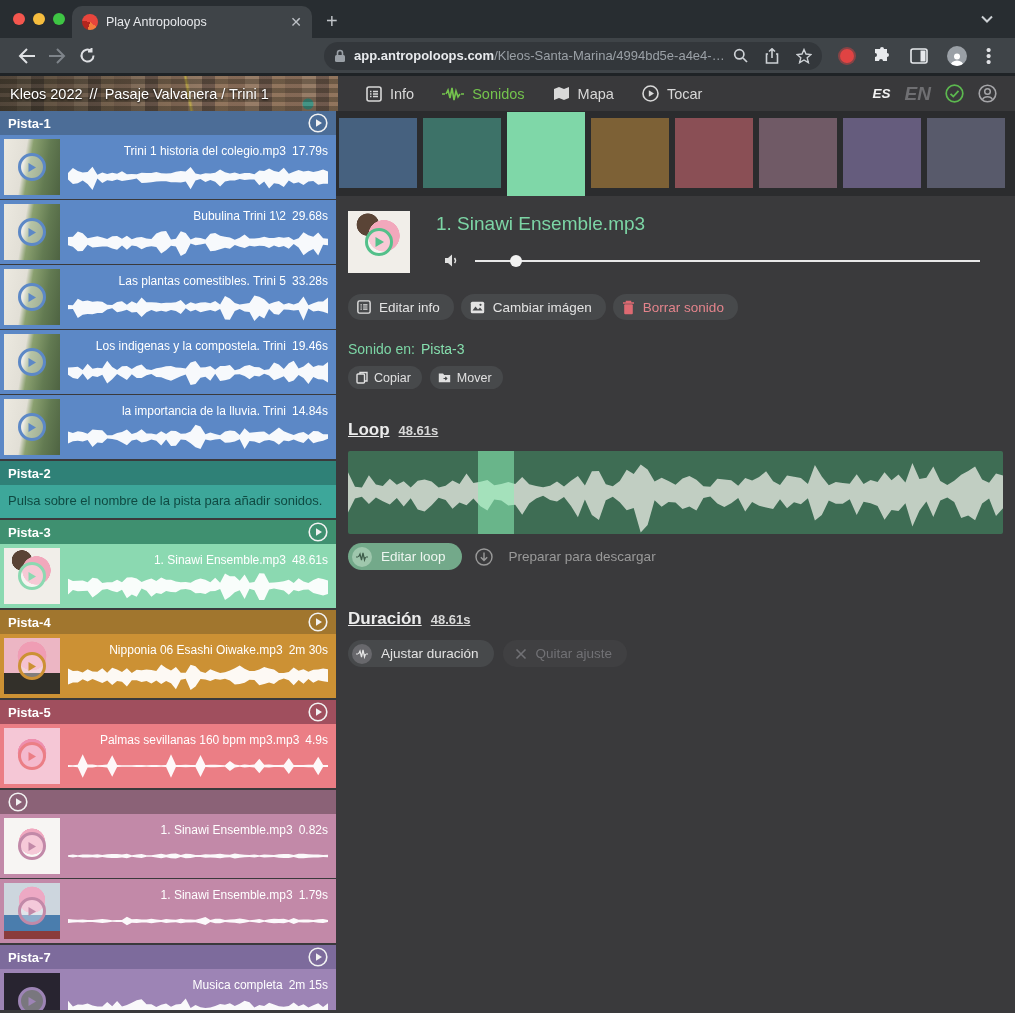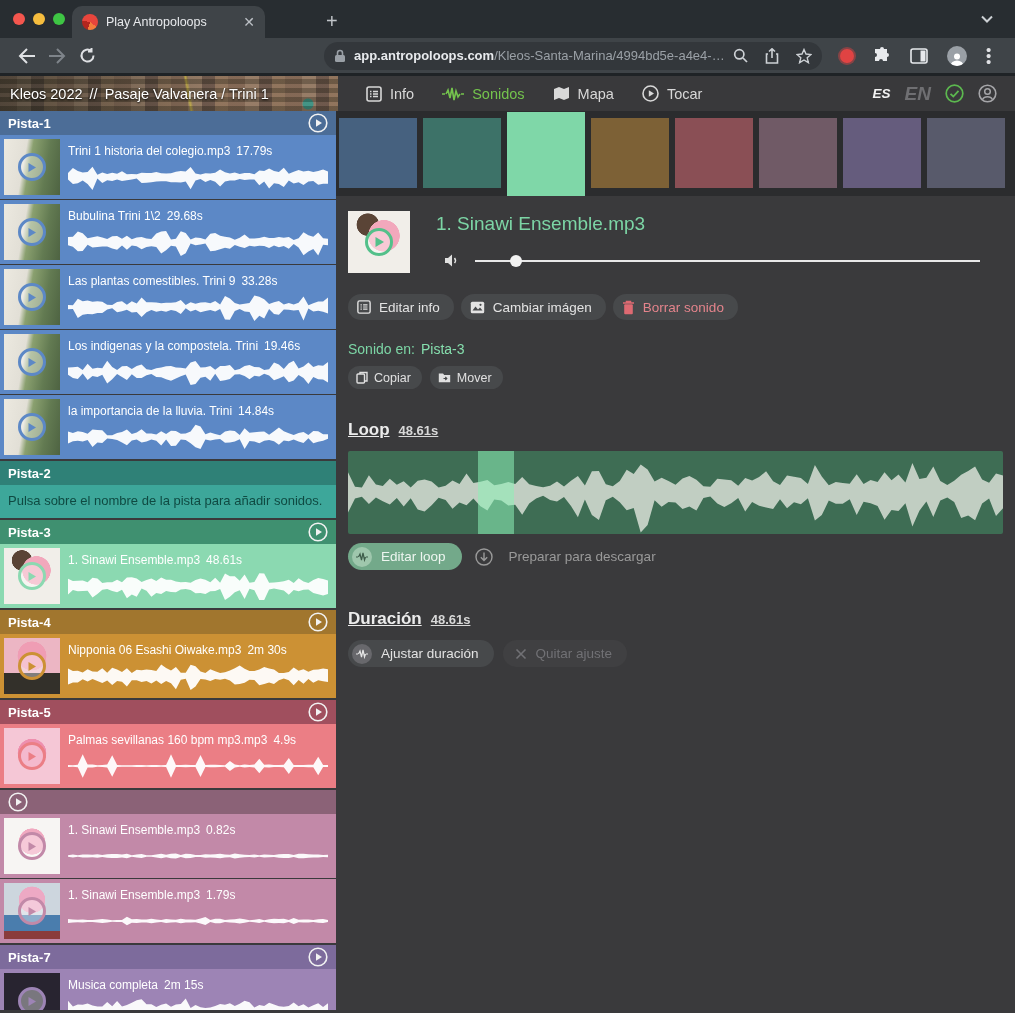--- a/index.html
+++ b/index.html
@@ -5,21 +5,21 @@
   * { margin:0; padding:0; box-sizing:border-box; }
   html,body { width:1015px; height:1013px; overflow:hidden; background:#3a3a3c;
     font-family:"Liberation Sans", sans-serif; }
   .stage { position:relative; width:1015px; height:1013px; }
 
   
   .tabstrip { height:38px; background:#282d31; position:relative; }
   .lights { position:absolute; left:13px; top:13px; display:flex; gap:8px; }
   .light { width:12px; height:12px; border-radius:50%; }
   .light.r{background:#f4564e;} .light.y{background:#f6bd3e;} .light.g{background:#3ec544;}
-  .tab { position:absolute; left:72px; top:6px; width:193px; height:32px; background:#3f4448;
+  .tab { position:absolute; left:72px; top:6px; width:240px; height:32px; background:#3f4448;
     border-radius:10px 10px 0 0; display:flex; align-items:center; padding:0 10px; gap:8px; }
   .favicon { width:16px; height:16px; border-radius:50%;
     background:conic-gradient(#e8453c 0 35%, #f57c3b 35% 55%, #b3261e 55% 78%, #e8453c 78%); }
   .tabtitle { color:#e8eaed; font-size:12.5px; flex:1; white-space:nowrap; overflow:hidden; }
   .tabclose { color:#bdc1c6; font-size:14px; line-height:1; cursor:default; }
   .newtab { position:absolute; left:326px; top:10px; color:#c0c4c8; font-size:20px; line-height:22px; }
   .tab-chevron { position:absolute; right:22px; top:15px; color:#cdd1d5; }
   .toolbar { height:38px; background:#3f4448; border-bottom:3px solid #1f2326;
     display:flex; align-items:center; padding:0 12px; }
   .navbtn { width:30px; display:flex; justify-content:center; align-items:center; }
@@ -62,21 +62,21 @@
   
   .workspace { display:flex; height:899px; }
   .sidebar { width:338px; overflow:hidden; background:#3a3a3c; }
   .track-section { margin-bottom:2px; }
   .track-header { height:24px; display:flex; align-items:center; padding:0 8px; }
   .track-name { color:#fff; font-size:13px; font-weight:bold; flex:1; }
   .track-note { font-size:13px; padding:8px; color:#0f4a42; height:33px; }
   .clip { height:64px; margin-bottom:1px; display:flex; gap:8px; padding:4px; }
   .clip-thumb { width:56px; height:56px; flex-shrink:0; position:relative; }
   .clip-body { flex:1; min-width:0; padding:5px 4px 0 0; }
-  .clip-top { display:flex; justify-content:flex-start; gap:6px; color:#fff; font-size:12px; }
+  .clip-top { display:flex; justify-content:flex-end; gap:6px; color:#fff; font-size:12px; }
   .clip-title { white-space:nowrap; overflow:hidden; text-overflow:ellipsis; }
   .clip-dur { white-space:nowrap; }
   .clip-wave { height:30px; margin-top:4px; }
   .clip-wave svg { width:100%; height:100%; display:block; }
   .playov { position:absolute; left:50%; top:50%; width:28px; height:28px; border-radius:50%;
     transform:translate(-50%,-50%); display:flex; align-items:center; justify-content:center;
     background:rgba(255,255,255,.38); }
   .striped { background-image:repeating-linear-gradient(135deg, rgba(40,30,50,.18) 0 5px, rgba(255,255,255,.04) 5px 10px); }
 
   
@@ -322,21 +322,21 @@
           <div class="clip" style="background: rgb(92, 136, 198);">
             <div class="clip-thumb th-house">
               <div class="playov" style="border: 3px solid rgb(92, 136, 198);">
                 <svg width="10" height="11" viewBox="0 0 10 11">
                   <path d="M1.5 1 L9 5.5 L1.5 10 Z" fill="#5c88c6"></path>
                 </svg>
               </div>
             </div>
             <div class="clip-body">
               <div class="clip-top">
-                <span class="clip-title">Las plantas comestibles. Trini 9</span>
+                <span class="clip-title">Las plantas comestibles. Trini 5</span>
                 <span class="clip-dur">33.28s</span>
               </div>
               <div class="clip-wave">
                 <svg viewBox="0 0 260 30" preserveAspectRatio="none" style="width: 100%; height: 100%;">
                   <polygon points="0.0,13.0 4.9,13.2 9.8,6.7 14.7,9.3 19.6,8.4 24.5,9.8 29.4,9.3 34.3,9.8 39.2,12.7 44.2,13.1 49.1,10.0 54.0,9.2 58.9,12.8 63.8,9.2 68.7,11.5 73.6,5.6 78.5,10.2 83.4,10.3 88.3,10.6 93.2,11.2 98.1,10.8 103.0,10.8 107.9,10.2 112.8,8.0 117.7,13.1 122.6,10.3 127.5,11.7 132.5,10.4 137.4,10.2 142.3,11.3 147.2,9.1 152.1,12.4 157.0,3.9 161.9,6.5 166.8,11.1 171.7,12.5 176.6,11.7 181.5,11.0 186.4,3.4 191.3,4.7 196.2,7.2 201.1,12.1 206.0,10.3 210.9,9.1 215.8,12.4 220.8,11.0 225.7,12.6 230.6,10.8 235.5,4.6 240.4,13.2 245.3,11.2 250.2,9.6 255.1,9.4 260.0,5.5 260.0,21.5 255.1,19.7 250.2,18.7 245.3,19.5 240.4,16.5 235.5,28.5 230.6,17.9 225.7,18.6 220.8,17.7 215.8,17.5 210.9,22.8 206.0,21.9 201.1,16.9 196.2,26.4 191.3,23.8 186.4,29.0 181.5,20.0 176.6,19.6 171.7,16.9 166.8,18.9 161.9,27.7 157.0,27.5 152.1,17.1 147.2,19.6 142.3,18.1 137.4,19.0 132.5,20.3 127.5,17.8 122.6,19.6 117.7,16.3 112.8,21.9 107.9,18.9 103.0,18.0 98.1,19.8 93.2,18.8 88.3,19.8 83.4,18.0 78.5,20.2 73.6,25.1 68.7,20.1 63.8,20.6 58.9,17.8 54.0,19.3 49.1,20.2 44.2,16.3 39.2,17.4 34.3,21.0 29.4,20.9 24.5,22.2 19.6,21.9 14.7,22.8 9.8,25.9 4.9,17.1 0.0,17.2" fill="#ffffff" fill-opacity="0.95"></polygon>
                 </svg>
               </div>
             </div>
           </div>
           <div class="clip" style="background: rgb(92, 136, 198);">

